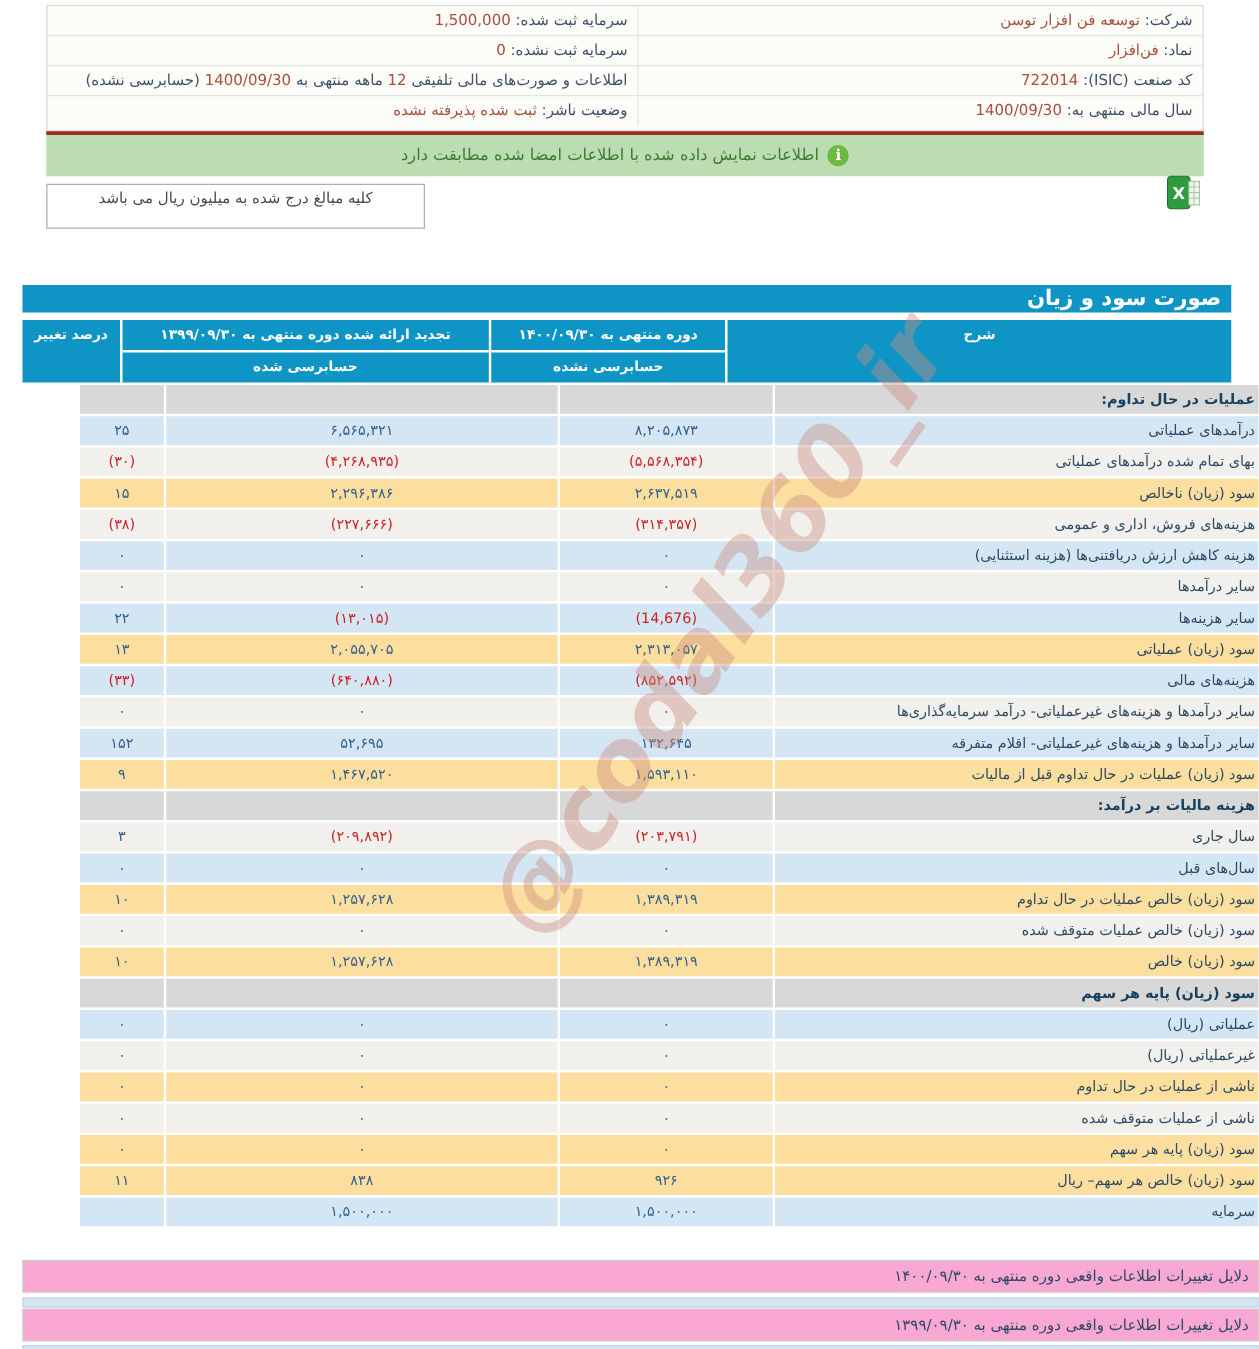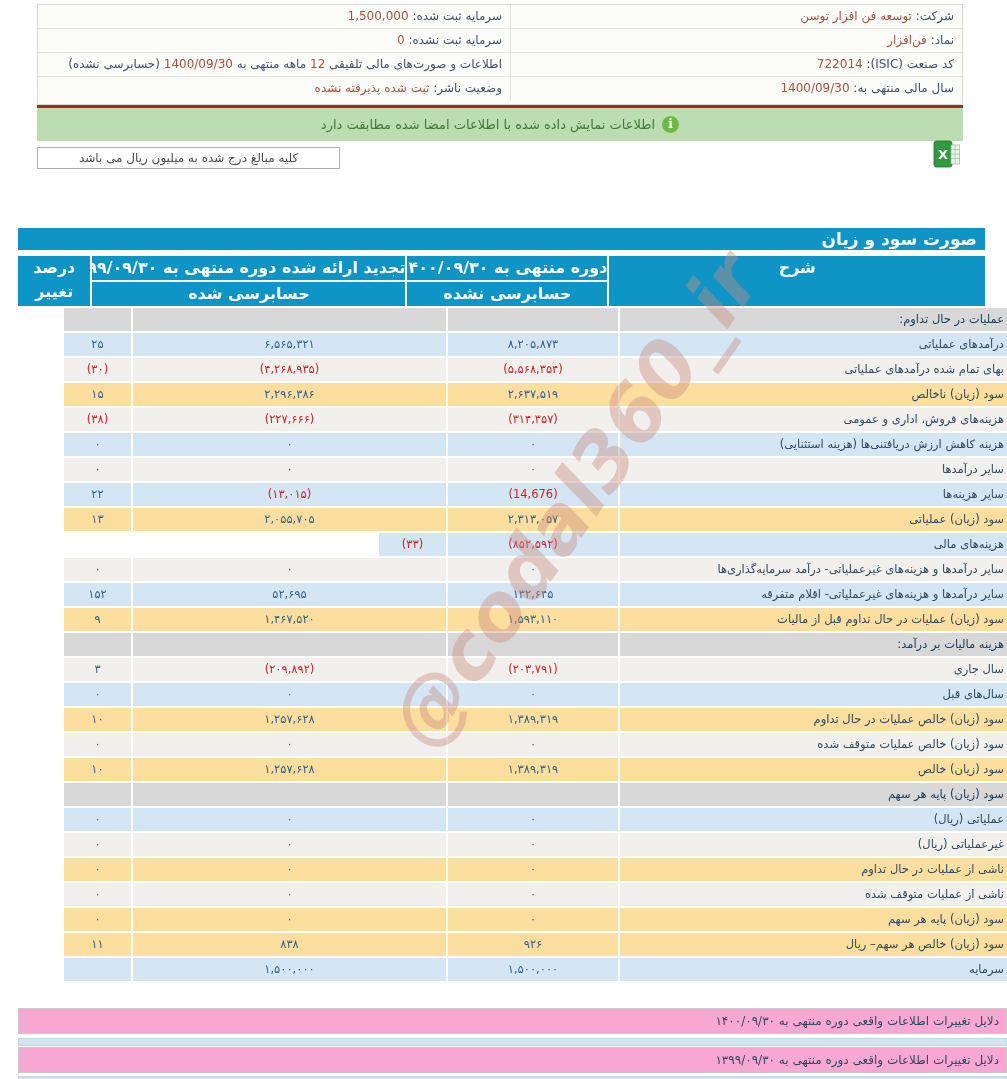--- a/index.html
+++ b/index.html
@@ -20,32 +20,32 @@
   .maroon-line{position:absolute;left:37px;top:105px;width:926px;height:3px;background:#9b2d22;}
 
   
   .notice{position:absolute;left:37px;top:108px;width:926px;height:33px;background:#bcdcb2;
     display:flex;align-items:center;justify-content:center;gap:7px;font-size:13px;color:#3f7b36;}
   .info-icon{display:inline-block;width:17px;height:17px;border-radius:50%;background:#6cba41;
     color:#fff;font-weight:bold;font-size:12px;line-height:17px;text-align:center;
     font-family:"DejaVu Serif",serif;}
 
   
-  .amounts{position:absolute;left:37px;top:147px;width:303px;height:22px;background:#fff;
+  .amounts{position:absolute;left:37px;top:147px;width:303px;height:36px;background:#fff;
     border:1px solid #aeaeae;box-sizing:border-box;line-height:20px;text-align:center;
     font-size:12px;color:#4a4a4a;}
   .excel-btn{position:absolute;left:933px;top:139px;width:28px;height:30px;cursor:pointer;
     background:none;border:none;padding:0;}
 
   
   .stmt-title{position:absolute;left:18px;top:228px;width:967px;height:22px;background:#0e95c6;
     color:#fff;font-weight:bold;font-size:17px;line-height:22px;text-align:right;
     padding-right:8px;box-sizing:border-box;}
   .stmt-header{position:absolute;left:18px;top:256px;width:967px;height:50px;display:flex;}
-  .stmt-header>div{background:#0e95c6;color:#fff;font-weight:bold;font-size:16px;
+  .stmt-header>div{background:#0e95c6;color:#fff;font-weight:bold;font-size:11px;
     box-sizing:border-box;text-align:center;}
   .h-desc{width:432px;border-left:2px solid #fff;line-height:24px;}
   .h-cur{width:202px;border-left:2px solid #fff;}
   .h-pri{width:315px;border-left:2px solid #fff;}
   .h-chg{width:83px;line-height:24px;}
   .h-line{height:24px;line-height:24px;white-space:nowrap;overflow:hidden;}
   .h-sub{border-top:2px solid #fff;}
 
   .stmt-body{position:absolute;left:18px;top:308px;width:989px;}
   .t-row{display:flex;height:23px;margin-bottom:2px;}
@@ -54,21 +54,21 @@
   .t-cell.desc{width:389px;text-align:right;padding:0 3px 0 4px;color:#2d4a62;
     border-left:2px solid #fff;}
   .t-cell.cur{width:172px;text-align:center;color:#35608d;border-left:2px solid #fff;}
   .t-cell.pri{width:315px;text-align:center;color:#35608d;border-left:2px solid #fff;}
   .t-cell.chg{width:67px;text-align:center;color:#35608d;}
   .t-cell.neg{color:#cc2222;}
   .t-row.blue .t-cell{background:#d4e6f4;}
   .t-row.white .t-cell{background:#f1f0ed;}
   .t-row.yellow .t-cell{background:#fcdf9e;}
   .t-row.section .t-cell{background:#d8d8d8;}
-  .t-row.section .t-cell.desc{font-weight:normal;color:#17415e;}
+  .t-row.section .t-cell.desc{font-weight:bold;color:#17415e;}
 
   
   .footnote{position:absolute;left:18px;width:989px;height:26px;background:#f9a8d4;
     border:1px solid #c9c9c9;box-sizing:border-box;line-height:24px;font-size:12px;
     color:#2d4a62;text-align:right;padding-right:7px;}
   .f1{top:1008px;} .f2{top:1047px;}
   .strip{position:absolute;left:18px;width:989px;height:8px;background:#d4e4f0;
     border:1px solid #c2d4e2;box-sizing:border-box;}
   .s1{top:1038px;} .s2{top:1076px;}
 
@@ -185,20 +185,21 @@
       </div>
       <div class="t-row yellow">
         <div class="t-cell desc">سود (زیان) عملیاتی</div>
         <div class="t-cell cur">۲,۳۱۳,۰۵۷</div>
         <div class="t-cell pri">۲,۰۵۵,۷۰۵</div>
         <div class="t-cell chg">۱۳</div>
       </div>
       <div class="t-row blue">
         <div class="t-cell desc">هزینه‌های مالی</div>
         <div class="t-cell cur neg">(۸۵۲,۵۹۲)</div>
+        <div class="t-cell pri neg">(۶۴۰,۸۸۰)</div>
         <div class="t-cell chg neg">(۳۳)</div>
       </div>
       <div class="t-row white">
         <div class="t-cell desc">سایر درآمدها و هزینه‌های غیرعملیاتی- درآمد سرمایه‌گذاری‌ها</div>
         <div class="t-cell cur">۰</div>
         <div class="t-cell pri">۰</div>
         <div class="t-cell chg">۰</div>
       </div>
       <div class="t-row blue">
         <div class="t-cell desc">سایر درآمدها و هزینه‌های غیرعملیاتی- اقلام متفرقه</div>

